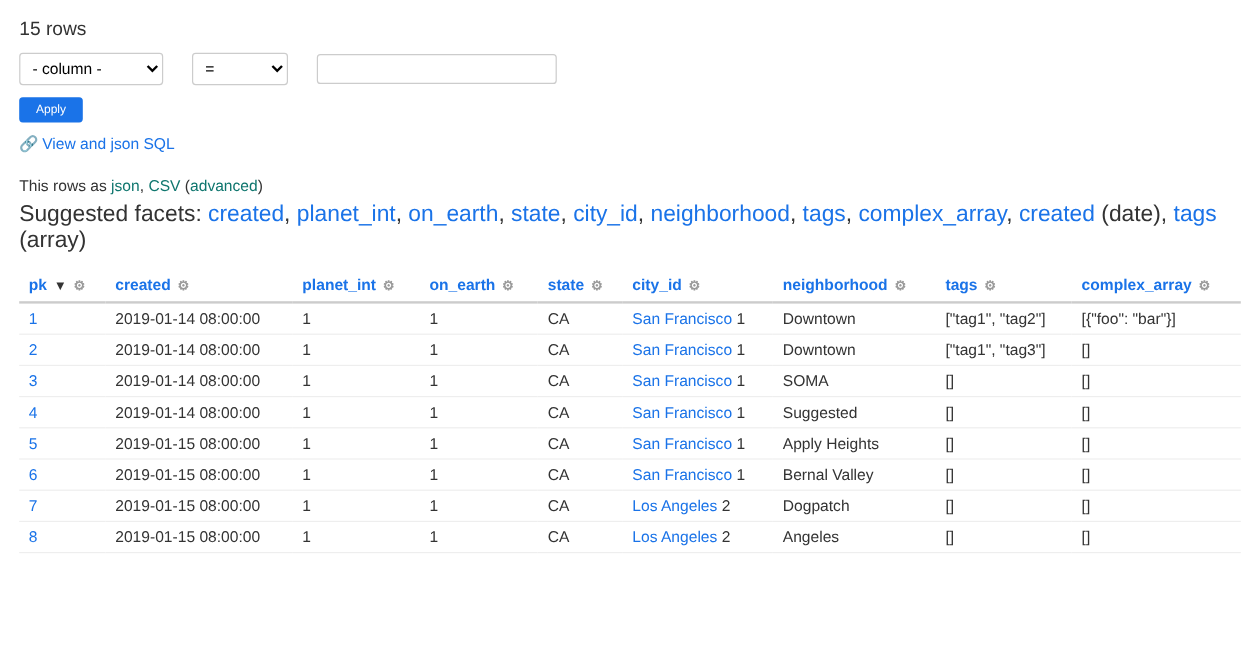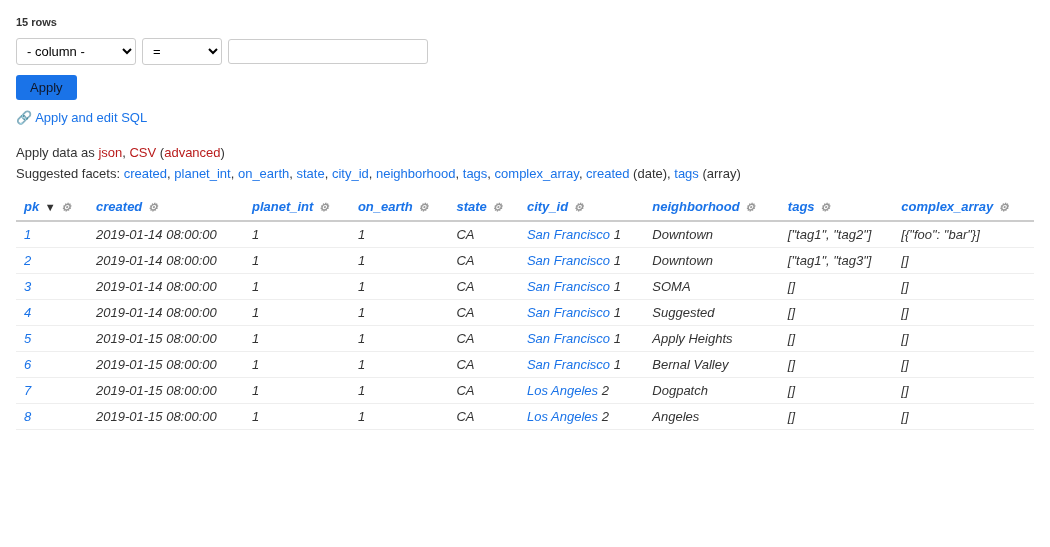--- a/index.html
+++ b/index.html
@@ -4,88 +4,87 @@
   <style>
     * { box-sizing: border-box; margin: 0; padding: 0; }
     body {
       font-family: -apple-system, BlinkMacSystemFont, "Segoe UI", sans-serif;
       font-size: 13px;
       background: #fff;
       color: #333;
       padding: 16px;
     }
     .row-count {
-      font-weight: bold;
-      font-size: 11px;
+      font-weight: normal;
+      font-size: 16px;
       margin-bottom: 10px;
     }
     .filter-row {
       display: flex;
       align-items: center;
-      gap: 6px;
+      gap: 24px;
       margin-bottom: 10px;
     }
     .filter-row select, .filter-row input {
       font-size: 13px;
       border: 1px solid #ccc;
       border-radius: 3px;
       padding: 4px 6px;
       background: #fff;
     }
     .filter-row select:first-child {
       width: 120px;
     }
     .filter-row select:nth-child(2) {
       width: 80px;
     }
     .filter-row input {
       width: 200px;
     }
     .apply-btn {
       background: #1a73e8;
-      color: #0f172a;
+      color: #ffffff;
       border: none;
       border-radius: 3px;
       padding: 5px 14px;
-      font-size: 13px;
+      font-size: 10px;
       cursor: pointer;
       margin-bottom: 10px;
       display: block;
     }
     .view-sql {
       color: #1a73e8;
       text-decoration: none;
       font-size: 13px;
       display: inline-flex;
       align-items: center;
       gap: 3px;
       margin-bottom: 10px;
     }
     .export-row {
       margin-bottom: 6px;
       font-size: 13px;
     }
     .export-row a {
-      color: #b91c1c;
+      color: #0f766e;
       text-decoration: none;
     }
     .suggested-facets {
-      font-size: 13px;
+      font-size: 19px;
       margin-bottom: 12px;
       color: #333;
     }
     .suggested-facets a {
       color: #1a73e8;
       text-decoration: none;
     }
     table {
       border-collapse: collapse;
       width: 100%;
       font-size: 13px;
-      font-style: italic;
     }
     thead tr {
       border-bottom: 2px solid #ccc;
     }
     th {
       text-align: left;
       padding: 6px 8px;
       font-weight: 600;
       color: #555;
       white-space: nowrap;
@@ -145,26 +144,26 @@
     <option>startswith</option>
   </select>
   <input type="text" placeholder="" style="">
 </div>
 
 <button class="apply-btn">Apply</button>
 
 <div style="margin-bottom:10px;">
   <a href="#" class="view-sql">
     <span>🔗</span>
-    <span>Apply and edit SQL</span>
+    <span>View and json SQL</span>
   </a>
 </div>
 
 <div class="export-row">
-  <span>Apply data as </span>
+  <span>This rows as </span>
   <a href="#">json</a>,
   <a href="#">CSV</a>
   (<a href="#">advanced</a>)
 </div>
 
 <div class="suggested-facets">
   <span>Suggested facets: </span>
   <a href="#">created</a>,
   <a href="#">planet_int</a>,
   <a href="#">on_earth</a>,

